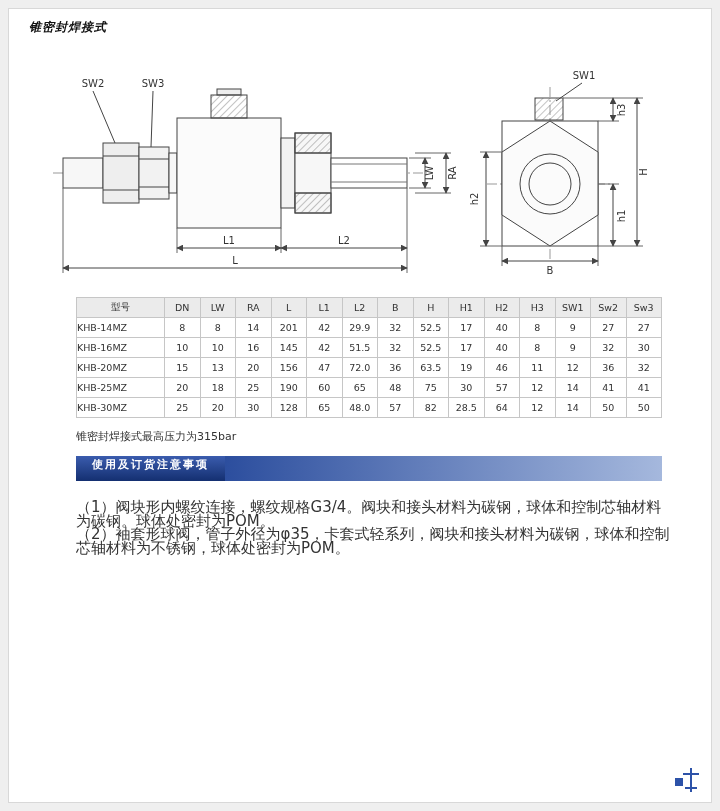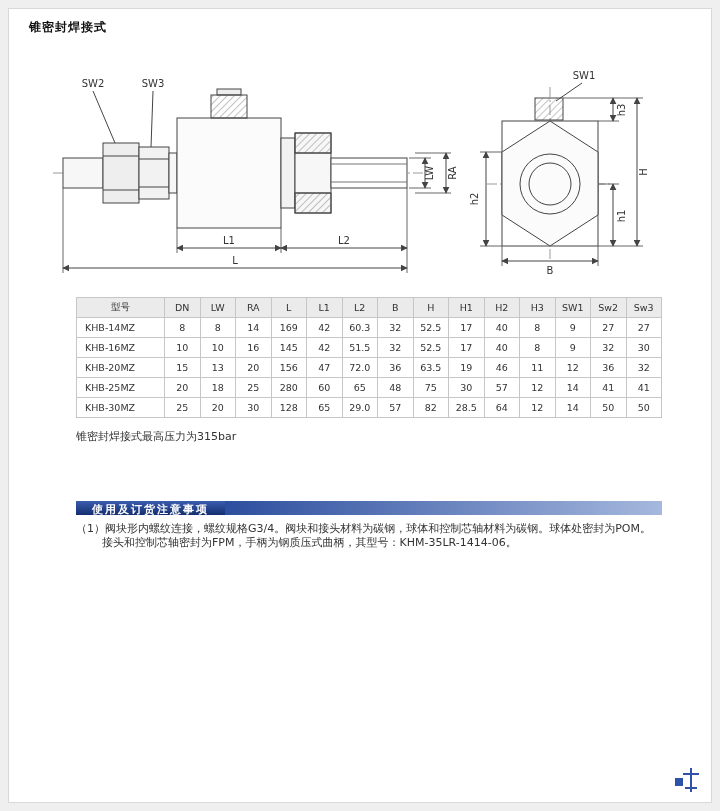--- a/index.html
+++ b/index.html
@@ -1,33 +1,33 @@
 <!DOCTYPE html>
 <html><head>
 <meta charset="utf-8">
 <style>
   * { margin:0; padding:0; box-sizing:border-box; }
   html,body { width:720px; background:#efefef; font-family:"DejaVu Sans","Liberation Sans",sans-serif; }
   body { height:811px; }
   .page { position:relative; width:704px; height:795px; margin:8px auto; background:#fff; border:1px solid #d8d8d8; overflow:hidden; }
-  .title { position:absolute; left:20px; top:10px; font-size:12px; font-weight:bold; color:#111; letter-spacing:1px; }
+  .title { position:absolute; left:20px; top:10px; font-size:12px; font-weight:bold; color:#111; letter-spacing:1px;font-style:italic; }
   .drawings { position:absolute; left:26px; top:52px; width:655px; height:240px; }
   svg { display:block; }
   svg text { font-size:10px; fill:#333; font-family:"DejaVu Sans","Liberation Sans",sans-serif; }
   .table-wrap { position:absolute; left:67px; top:288px; width:586px; }
   table { width:100%; border-collapse:collapse; table-layout:fixed; font-size:9.5px; color:#333; }
   th,td { border:1px solid #c6c6c6; height:20px; text-align:center; font-weight:normal; vertical-align:middle; }
   th:first-child { width:88px; }
   thead tr { background:#ebebeb; }
-  td.model { text-align:left; padding-left:8px; }
+  td.model { text-align:left; }
   .pressure-note { position:absolute; left:67px; top:420px; font-size:11px; color:#333; }
-  .section-bar { position:absolute; left:67px; top:447px; width:586px; height:14px; display:flex; align-items:stretch;margin-top:45px; }
+  .section-bar { position:absolute; left:67px; top:447px; width:586px; height:25px; display:flex; align-items:stretch; }
   .section-bar .label { background:linear-gradient(#3a5cae,#142f70); color:#fff; font-size:11px; font-weight:bold; line-height:17px; padding:0 16px; letter-spacing:2px; white-space:nowrap; }
   .section-bar .strip { flex:1; background:linear-gradient(to right,#2c4e9e,#a5b8dd); }
-  .notes { position:absolute; left:67px; top:492px; width:600px; font-size:11px; color:#333; line-height:13.5px;margin-top:21px; }
+  .notes { position:absolute; left:67px; top:492px; width:600px; font-size:15px; color:#333; line-height:13.5px; }
   .note-line.indent { padding-left:26px; }
   .logo { position:absolute; right:12px; bottom:8px; width:26px; height:28px; }
 </style>
 </head>
 <body>
 
 <div class="page">
 
   <div class="title">锥密封焊接式</div>
 
@@ -166,23 +166,23 @@
             <th>Sw2</th>
             <th>Sw3</th>
           </tr>
       </thead>
       <tbody>
           <tr>
             <td class="model">KHB-14MZ</td>
             <td>8</td>
             <td>8</td>
             <td>14</td>
-            <td>169</td>
+            <td>201</td>
             <td>42</td>
-            <td>60.3</td>
+            <td>29.9</td>
             <td>32</td>
             <td>52.5</td>
             <td>17</td>
             <td>40</td>
             <td>8</td>
             <td>9</td>
             <td>27</td>
             <td>27</td>
           </tr>
           <tr>
@@ -217,40 +217,40 @@
             <td>11</td>
             <td>12</td>
             <td>36</td>
             <td>32</td>
           </tr>
           <tr>
             <td class="model">KHB-25MZ</td>
             <td>20</td>
             <td>18</td>
             <td>25</td>
-            <td>280</td>
+            <td>190</td>
             <td>60</td>
             <td>65</td>
             <td>48</td>
             <td>75</td>
             <td>30</td>
             <td>57</td>
             <td>12</td>
             <td>14</td>
             <td>41</td>
             <td>41</td>
           </tr>
           <tr>
             <td class="model">KHB-30MZ</td>
             <td>25</td>
             <td>20</td>
             <td>30</td>
             <td>128</td>
             <td>65</td>
-            <td>29.0</td>
+            <td>48.0</td>
             <td>57</td>
             <td>82</td>
             <td>28.5</td>
             <td>64</td>
             <td>12</td>
             <td>14</td>
             <td>50</td>
             <td>50</td>
           </tr>
         </tbody>
@@ -259,21 +259,21 @@
 
   <div class="pressure-note">锥密封焊接式最高压力为315bar</div>
 
   <div class="section-bar">
     <div class="label">使用及订货注意事项</div>
     <div class="strip"></div>
   </div>
 
   <div class="notes">
       <div class="note-line">（1）阀块形内螺纹连接，螺纹规格G3/4。阀块和接头材料为碳钢，球体和控制芯轴材料为碳钢。球体处密封为POM。</div>
-      <div class="note-line indent">接头和控制芯轴密封为FPM，手柄为钢质压式曲柄，其型号：KHM-35LR-1414-06。</div>
+      <div class="note-line">（2）袖套形球阀，管子外径为φ35，卡套式轻系列，阀块和接头材料为碳钢，球体和控制芯轴材料为不锈钢，球体处密封为POM。</div>
     </div>
 
   <svg class="logo" viewBox="0 0 26 28">
     <g fill="none" stroke="#2d52a8" stroke-width="2">
       <line x1="18" y1="2" x2="18" y2="26"></line>
       <line x1="10" y1="8" x2="26" y2="8"></line>
       <rect x="2" y="12" width="8" height="8" fill="#2d52a8" stroke="none"></rect>
       <line x1="12" y1="22" x2="24" y2="22"></line>
     </g>
   </svg>

